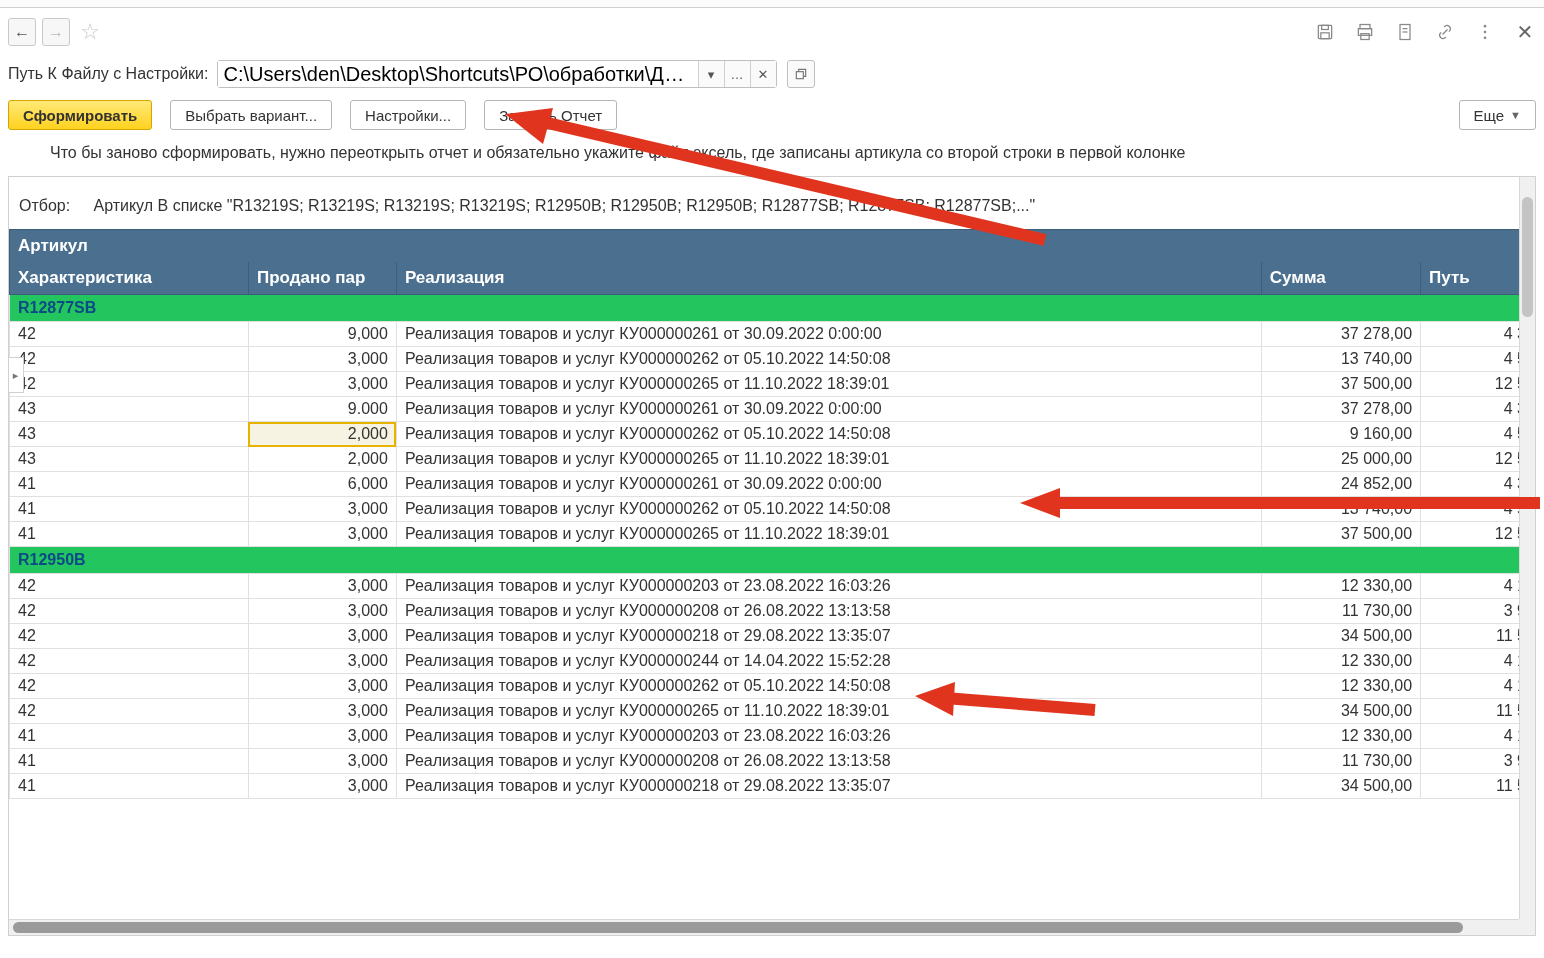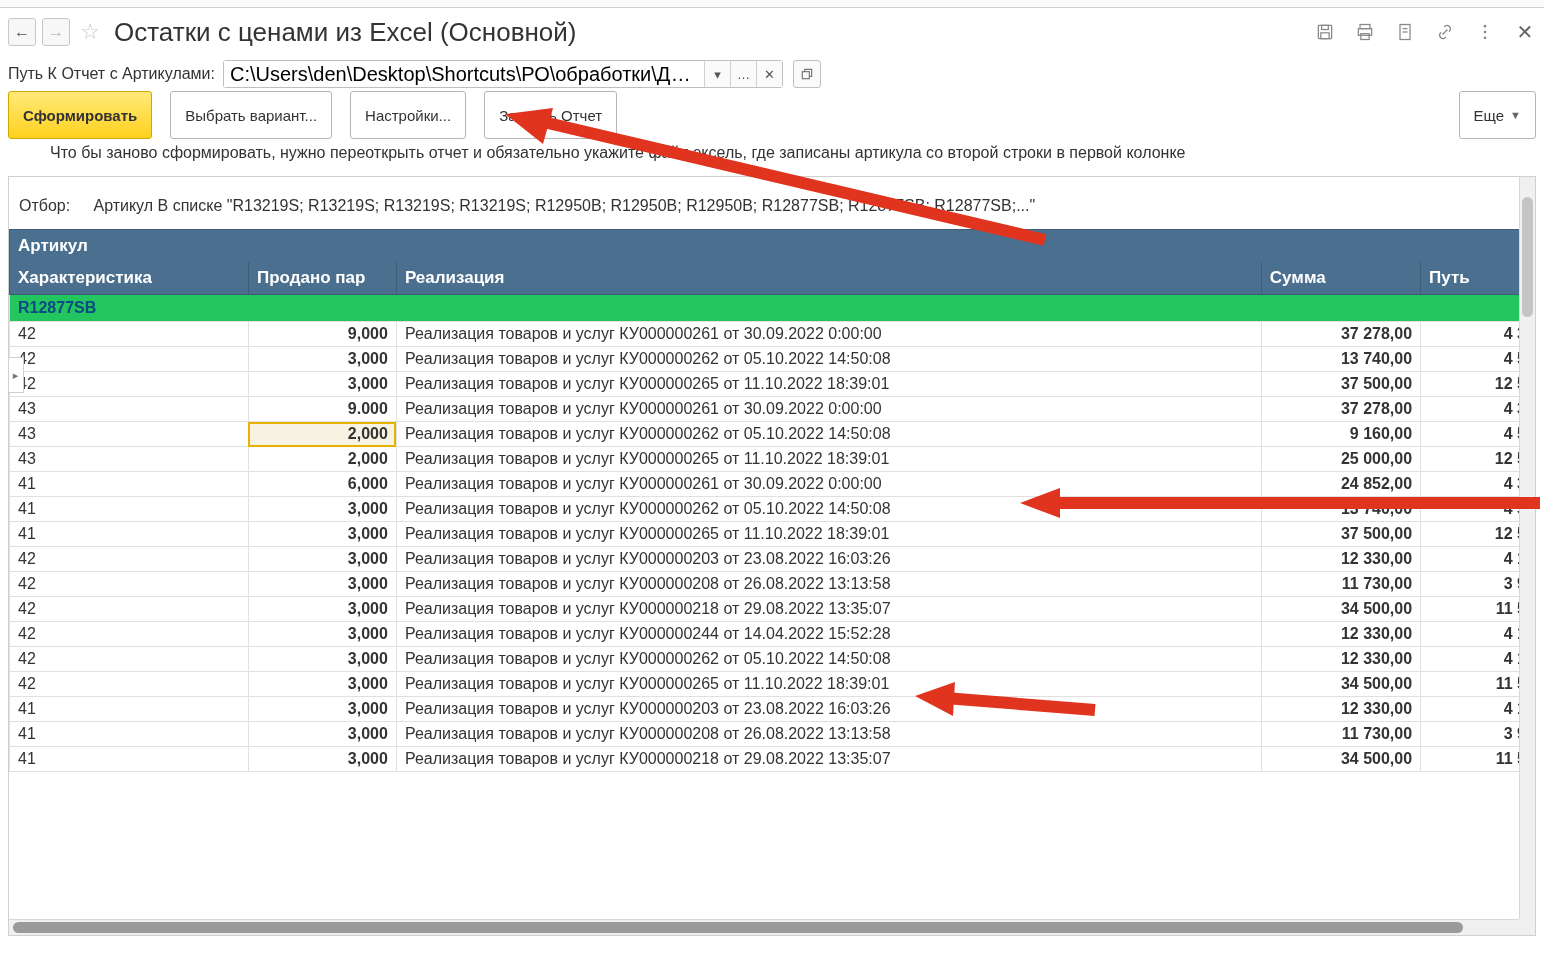--- a/index.html
+++ b/index.html
@@ -72,21 +72,21 @@
   .path-detach {
     width:28px;height:28px;border:1px solid #bfbfbf;border-radius:3px;
     display:flex;align-items:center;justify-content:center;cursor:pointer;color:#555;
     margin-left:2px;background:#fafafa;
   }
 
   .toolbar-row {
     display:flex;align-items:center;height:46px;padding:0 8px; gap:18px;
   }
   .btn {
-    height:48px;border:1px solid #b5b5b5;border-radius:3px;background:#fff;
+    height:30px;border:1px solid #b5b5b5;border-radius:3px;background:#fff;
     padding:0 14px;font-size:15px;cursor:pointer;color:#333;
     display:flex;align-items:center;gap:6px;
   }
   .btn.primary {
     background: linear-gradient(#ffe978,#ffd21f);
     border-color:#d4a600;font-weight:bold;color:#333;
   }
   .toolbar-spacer{flex:1;}
   .btn .chev { font-size:11px;color:#666; }
 
@@ -145,21 +145,21 @@
     border:1px solid #e0e0e0;
   }
   tr.data td {
     font-size:16px;
     padding:3px 8px;
     border:1px solid #e0e0e0;
     color:#333;
     white-space:nowrap;
     overflow:hidden;
   }
-  td.num { text-align:right;font-weight:bold; }
+  td.num { text-align:right; }
   td.char { padding-left:28px;margin-top:7px; }
 
   td.sel {
     outline:2px solid #e6b400;
     outline-offset:-2px;
     background:#f7f3e3;
   }
 
   
   .vscroll {
@@ -206,21 +206,20 @@
 </style>
 </head>
 <body>
 
 <div class="tabbar"></div>
 
 <div class="titlebar">
   <div class="nav-btn">←</div>
   <div class="nav-btn disabled">→</div>
   <div class="star">☆</div>
-  <div class="title">Остатки с ценами из Excel (Основной)</div>
   <div class="title-spacer"></div>
   <div class="titlebar-icons">
     <div class="tb-icon">
       <svg viewBox="0 0 24 24">
           <rect x="4" y="4" width="16" height="16" rx="1"></rect>
           <rect x="8" y="4" width="8" height="5"></rect>
           <rect x="7" y="13" width="10" height="7"></rect>
         </svg>
     </div>
     <div class="tb-icon">
@@ -249,21 +248,21 @@
           <circle cx="12" cy="5" r="1.6"></circle>
           <circle cx="12" cy="12" r="1.6"></circle>
           <circle cx="12" cy="19" r="1.6"></circle>
         </svg>
     </div>
     <div class="tb-icon close">✕</div>
   </div>
 </div>
 
 <div class="path-row">
-  <span class="path-label">Путь К Отчет с Артикулами:</span>
+  <span class="path-label">Путь К Файлу с Настройки:</span>
   <div class="path-input-wrap">
     <input class="path-input" value="C:\Users\den\Desktop\Shortcuts\РО\обработки\Добави" style="">
     <div class="path-btn">▾</div>
     <div class="path-btn">…</div>
     <div class="path-btn">✕</div>
   </div>
   <div class="path-detach">
     <svg width="14" height="14" viewBox="0 0 24 24" fill="none" stroke="#777" stroke-width="2">
         <rect x="4" y="8" width="12" height="12"></rect>
         <path d="M8 8V4h12v12h-4"></path>
@@ -374,20 +373,23 @@
               <td class="num">13 740,00</td>
               <td class="num">4 5</td>
             </tr>
             <tr class="data">
               <td class="char">41</td>
               <td class="num">3,000</td>
               <td>Реализация товаров и услуг КУ000000265 от 11.10.2022 18:39:01</td>
               <td class="num">37 500,00</td>
               <td class="num">12 5</td>
             </tr>
+            <tr class="group">
+              <td colspan="5">R12950B</td>
+            </tr>
             <tr class="data">
               <td class="char">42</td>
               <td class="num">3,000</td>
               <td>Реализация товаров и услуг КУ000000203 от 23.08.2022 16:03:26</td>
               <td class="num">12 330,00</td>
               <td class="num">4 1</td>
             </tr>
             <tr class="data">
               <td class="char">42</td>
               <td class="num">3,000</td>

